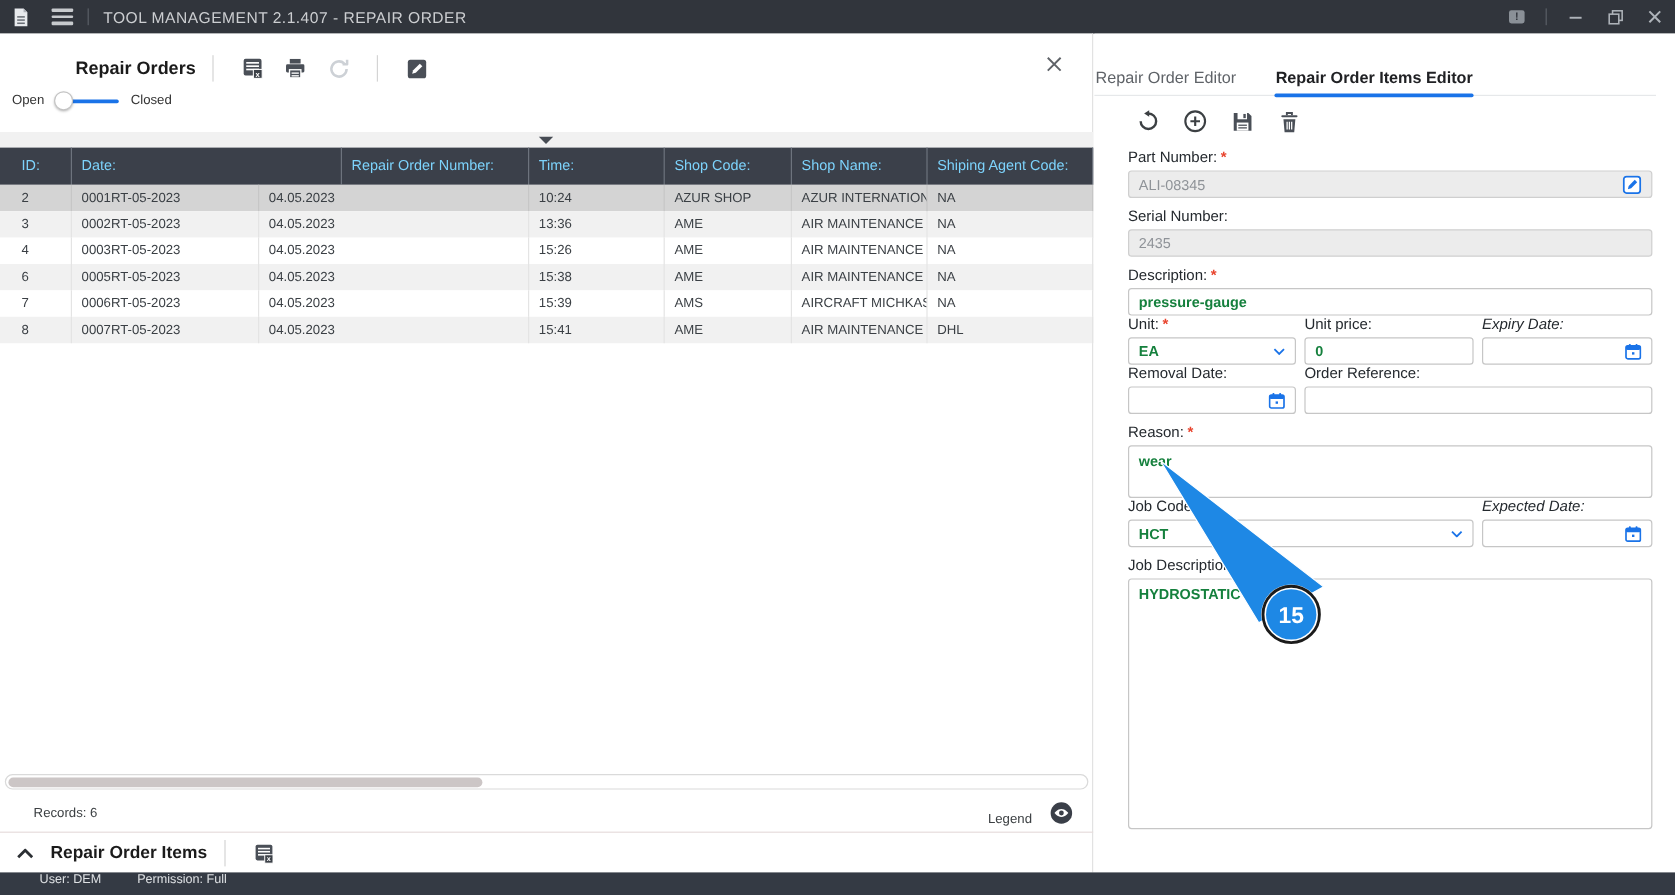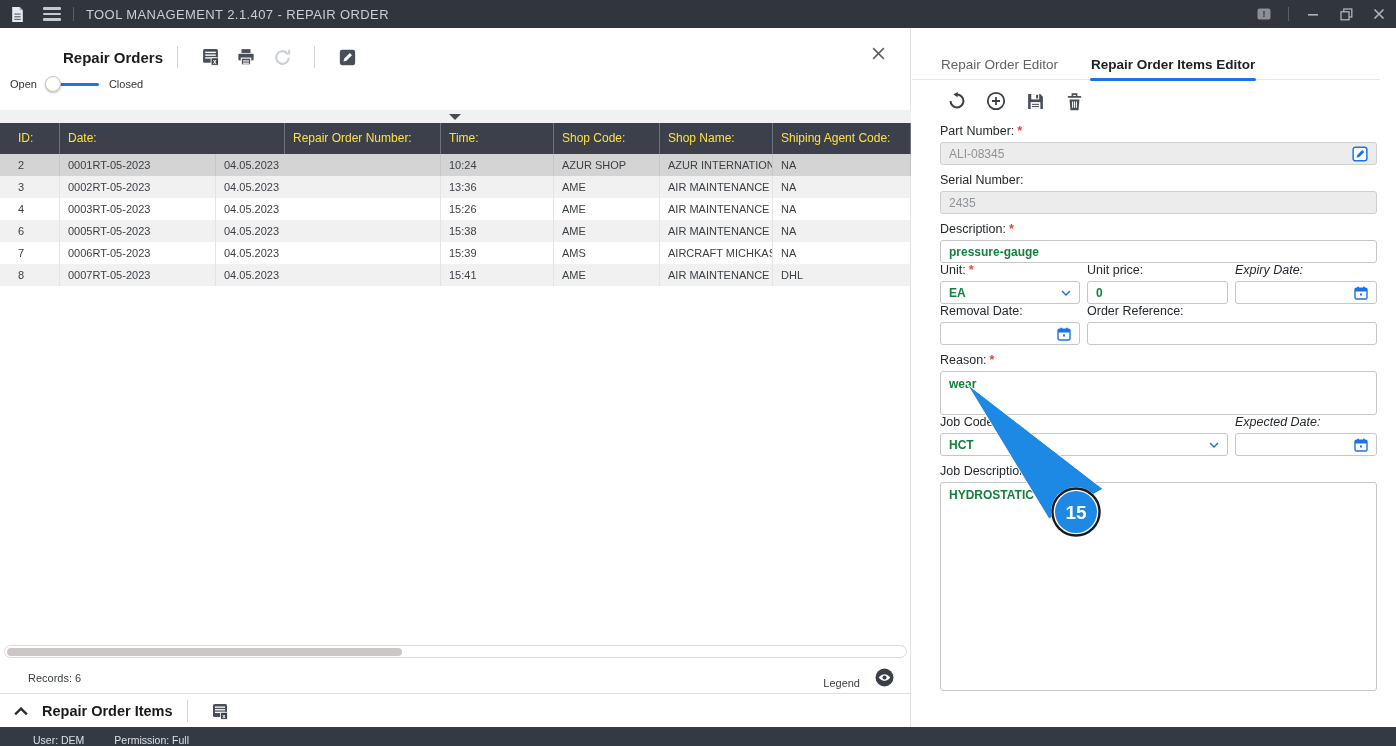--- a/index.html
+++ b/index.html
@@ -11,21 +11,21 @@
   .titlebar { position:absolute; top:0; left:0; width:1396px; height:28px; background:#31353c; display:flex; align-items:center; }
   .titlebar .appicon { margin-left:10px; display:flex; }
   .titlebar .hamburger { margin-left:18px; display:flex; flex-direction:column; gap:3px; cursor:pointer; }
   .titlebar .hamburger span { width:18px; height:2.5px; background:#c7cacd; border-radius:1px; }
   .tb-sep { width:1px; height:14px; background:#5a5f66; margin:0 12px; }
   .tb-title { color:#ccced1; font-size:13px; letter-spacing:.4px; white-space:nowrap; }
   .tb-right { margin-left:auto; display:flex; align-items:center; gap:15px; padding-right:8px; }
   .tb-btn { display:flex; align-items:center; justify-content:center; width:18px; height:18px; cursor:pointer; }
 
   
-  .statusbar { position:absolute; left:0; bottom:0; width:1396px; height:19px; background:#343a44; display:flex; align-items:flex-end; }
+  .statusbar { position:absolute; left:0; bottom:0; width:1396px; height:19px; background:#343a44; display:flex; align-items:flex-start; }
   .statusbar span { color:#dde0e3; font-size:10.5px; }
   .statusbar .sb-user { margin-left:33px; }
   .statusbar .sb-perm { margin-left:30px; }
 
   
   .left-panel { position:absolute; top:28px; left:0; width:911px; bottom:19px; background:#fff; border-right:1px solid #e2e2e2; }
   .lp-header { position:absolute; top:14px; left:0; right:0; height:30px; display:flex; align-items:center;margin-left:40px; }
   .lp-title { font-size:15px; font-weight:bold; color:#1b1b1b; margin-left:23px; }
   .lp-sep { width:1px; height:22px; background:#d4d4d4; margin:0 14px; }
   .icon-btn { width:22px; height:22px; display:flex; align-items:center; justify-content:center; margin:0 7px; cursor:pointer; }
@@ -34,21 +34,21 @@
   .toggle-row { position:absolute; top:48px; left:10px; display:flex; align-items:center; height:16px; }
   .toggle-row .tg-label { font-size:11px; color:#333; }
   .switch { position:relative; width:56px; height:16px; margin:0 8px; cursor:pointer; }
   .switch .track { position:absolute; left:12px; right:2px; top:6.5px; height:3px; background:#1a73e8; border-radius:2px; }
   .switch .knob { position:absolute; left:0; top:0; width:16px; height:16px; border-radius:50%; background:#fff; border:1px solid #c3c3c3; box-shadow:0 1px 2px rgba(0,0,0,.25); z-index:1; }
 
   .filter-strip { position:absolute; top:82px; left:0; width:911px; height:13px; background:#f1f1f1; cursor:pointer; }
   .filter-strip .tri { position:absolute; left:449px; top:4px; width:0; height:0; border-left:6px solid transparent; border-right:6px solid transparent; border-top:6px solid #474c54; }
 
   .thead { position:absolute; top:95px; left:0; width:911px; height:31px; background:#3b404a; display:flex; }
-  .hcell { color:#fde047; font-size:12px; line-height:31px; padding-left:8px; border-right:1px solid #6d737d; overflow:hidden; white-space:nowrap; cursor:pointer; }
+  .hcell { color:#7dd3fc; font-size:12px; line-height:31px; padding-left:8px; border-right:1px solid #6d737d; overflow:hidden; white-space:nowrap; cursor:pointer; }
   .hcell.c0 { padding-left:18px; }
 
   .tbody { position:absolute; top:126px; left:0; width:911px; }
   .trow { display:flex; height:22px; background:#fff; cursor:pointer; }
   .trow.alt { background:#f1f1f1; }
   .trow.selected { background:#d4d4d4; }
   .tcell { font-size:11px; color:#3a3f44; line-height:22px; padding-left:8px; border-right:1px solid #e4e4e4; overflow:hidden; white-space:nowrap; }
   .trow.selected .tcell { border-right-color:#c6c6c6; }
   .tcell.c0 { padding-left:18px; }
   .c0{width:60px;flex:none} .c1{width:156px;flex:none} .c2{width:225px;flex:none} .c3{width:113px;flex:none}
@@ -61,21 +61,21 @@
   .records { font-size:11px; color:#3c4043; margin-left:28px; }
   .legend-wrap { margin-left:auto; display:flex; align-items:flex-end; margin-right:16px; }
   .legend-label { font-size:11px; color:#3c4043; margin-right:13px; }
 
   .items-header { position:absolute; top:667px; left:0; width:911px; height:32px; display:flex; align-items:center; }
   .items-chevron { margin-left:14px; display:flex; cursor:pointer; }
   .items-title { font-size:14.5px; font-weight:bold; color:#1b1b1b; margin-left:14px; }
 
   
   .right-panel { position:absolute; top:28px; left:912px; right:0; bottom:19px; background:#fff; }
-  .tabs { position:absolute; top:24px; left:0; right:16px; height:28px; border-bottom:1px solid #e6e8ea; display:flex; padding-left:28px; }
+  .tabs { position:absolute; top:24px; left:0; right:16px; height:28px; border-bottom:1px solid #e6e8ea; display:flex; }
   .tab { font-size:13.5px; color:#5f6368; margin-right:31px; padding:5px 1px 0; position:relative; cursor:pointer; white-space:nowrap; }
   .tab.active { color:#202124; font-weight:bold; }
   .tab.active::after { content:""; position:absolute; left:0; right:0; bottom:-2px; height:3px; background:#1a73e8; border-radius:2px; }
 
   .rp-toolbar { position:absolute; top:62px; left:34px; display:flex; align-items:center; gap:17px; }
   .rp-toolbar .icon-btn { margin:0; }
 
   .form { position:absolute; top:96px; left:28px; width:437px; }
   .flabel { font-size:12.5px; color:#24292e; margin:8px 0 4px; }
   .flabel:first-child { margin-top:0; }

